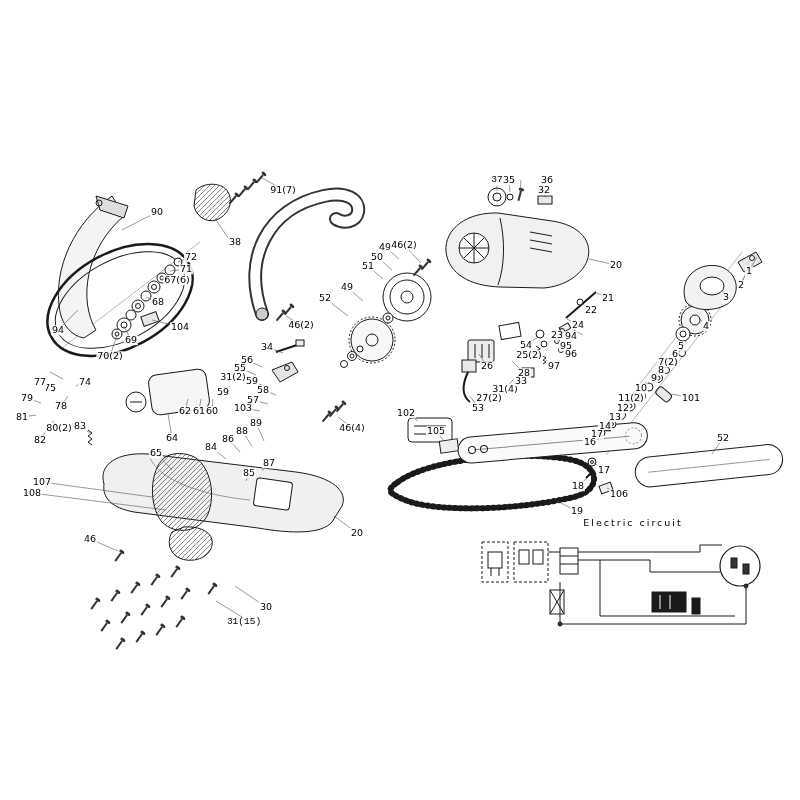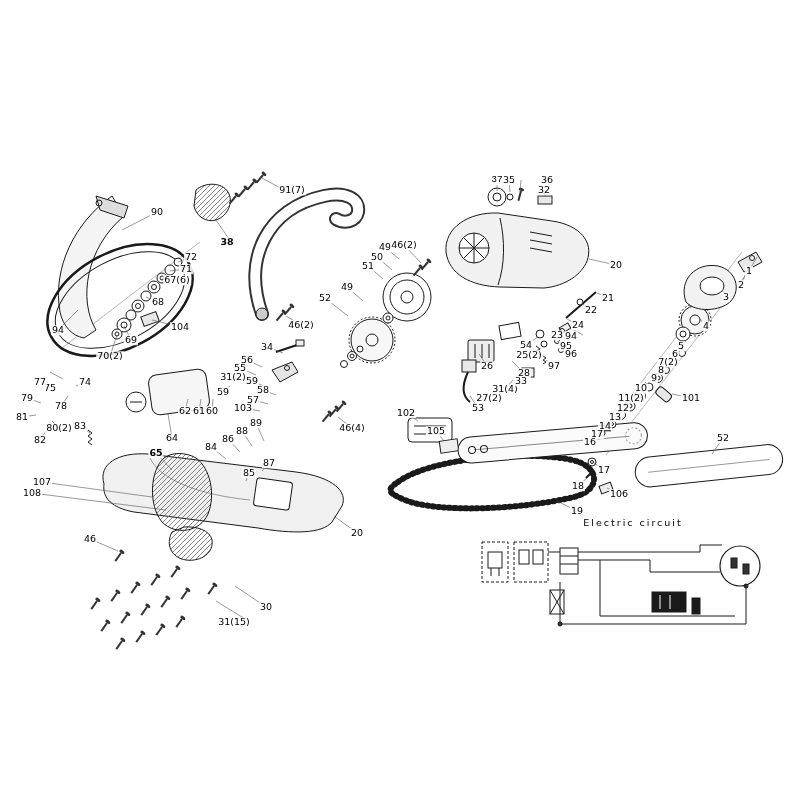--- a/index.html
+++ b/index.html
@@ -352,53 +352,53 @@
         <line x1="691" y1="398" x2="672" y2="394"></line>
         <line x1="604" y1="470" x2="594" y2="463"></line>
         <line x1="578" y1="486" x2="587" y2="478"></line>
         <line x1="619" y1="494" x2="607" y2="488"></line>
         <line x1="577" y1="511" x2="557" y2="501"></line>
         <line x1="723" y1="438" x2="712" y2="454"></line>
       </g>
 </svg>
 
 <div class="label-layer">
-      <span class="part-label" style="left: 292px; top: 190px; text-align: center;">91(7)</span>
+      <span class="part-label" style="left: 283px; top: 190px; text-align: center;">91(7)</span>
       <span class="part-label" style="left: 157px; top: 212px;">90</span>
-      <span class="part-label" style="left: 227px; top: 242px; font-weight: bold;">38</span>
+      <span class="part-label" style="left: 235px; top: 242px;">38</span>
       <span class="part-label" style="left: 191px; top: 257px;">72</span>
       <span class="part-label" style="left: 186px; top: 269px;">71</span>
       <span class="part-label" style="left: 177px; top: 280px;">67(6)</span>
       <span class="part-label" style="left: 158px; top: 302px;">68</span>
       <span class="part-label" style="left: 180px; top: 327px;">104</span>
       <span class="part-label" style="left: 58px; top: 330px;">94</span>
       <span class="part-label" style="left: 131px; top: 340px;">69</span>
       <span class="part-label" style="left: 110px; top: 356px;">70(2)</span>
       <span class="part-label" style="left: 50px; top: 388px;">75</span>
       <span class="part-label" style="left: 40px; top: 382px;">77</span>
       <span class="part-label" style="left: 85px; top: 382px;">74</span>
       <span class="part-label" style="left: 61px; top: 406px;">78</span>
       <span class="part-label" style="left: 27px; top: 398px;">79</span>
       <span class="part-label" style="left: 22px; top: 417px;">81</span>
       <span class="part-label" style="left: 59px; top: 428px;">80(2)</span>
       <span class="part-label" style="left: 40px; top: 440px;">82</span>
       <span class="part-label" style="left: 80px; top: 426px;">83</span>
       <span class="part-label" style="left: 172px; top: 438px; text-align: center;">64</span>
-      <span class="part-label" style="left: 156px; top: 453px; font-weight: bold;">65</span>
+      <span class="part-label" style="left: 156px; top: 453px;">65</span>
       <span class="part-label" style="left: 42px; top: 482px;">107</span>
       <span class="part-label" style="left: 32px; top: 493px;">108</span>
       <span class="part-label" style="left: 90px; top: 539px;">46</span>
       <span class="part-label" style="left: 211px; top: 447px;">84</span>
       <span class="part-label" style="left: 228px; top: 439px;">86</span>
       <span class="part-label" style="left: 242px; top: 431px;">88</span>
       <span class="part-label" style="left: 256px; top: 423px;">89</span>
       <span class="part-label" style="left: 269px; top: 463px;">87</span>
       <span class="part-label" style="left: 249px; top: 473px;">85</span>
       <span class="part-label" style="left: 266px; top: 607px;">30</span>
-      <span class="part-label" style="left: 234px; top: 622px;">31(15)</span>
+      <span class="part-label" style="left: 244px; top: 622px; font-family: Liberation Mono, monospace;">31(15)</span>
       <span class="part-label" style="left: 357px; top: 533px;">20</span>
       <span class="part-label" style="left: 325px; top: 298px;">52</span>
       <span class="part-label" style="left: 347px; top: 287px;">49</span>
       <span class="part-label" style="left: 368px; top: 266px;">51</span>
       <span class="part-label" style="left: 377px; top: 257px;">50</span>
       <span class="part-label" style="left: 385px; top: 247px;">49</span>
       <span class="part-label" style="left: 301px; top: 325px;">46(2)</span>
       <span class="part-label" style="left: 404px; top: 245px;">46(2)</span>
       <span class="part-label" style="left: 267px; top: 347px;">34</span>
       <span class="part-label" style="left: 247px; top: 360px;">56</span>

